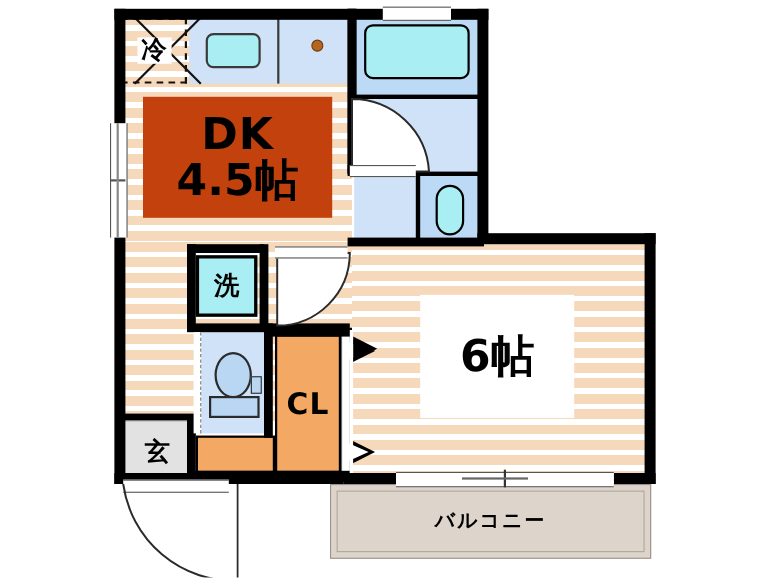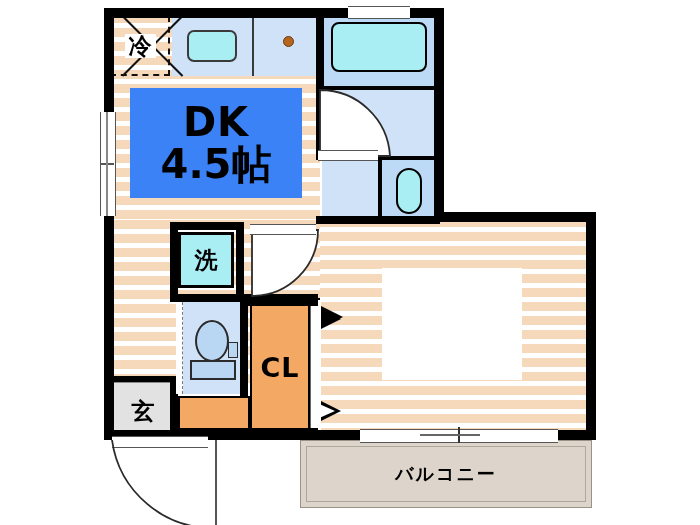--- a/index.html
+++ b/index.html
@@ -118,26 +118,27 @@
   <div class="lbl" style="left:108px;top:382px;width:70px;height:58px;">
     <span class="lbl-small">玄</span>
   </div>
 
   <div class="abs floor-balcony" style="left:300px;top:440px;width:292px;height:68px;border:1px solid #9a9287;"></div>
   <div class="abs" style="left:306px;top:446px;width:280px;height:56px;border:1px solid #b0a79b;"></div>
   <div class="lbl" style="left:300px;top:440px;width:292px;height:68px;">
     <span class="lbl-bal">バルコニー</span>
   </div>
 
-  <div class="lbl lbl-room" style="left:130px;top:88px;width:172px;height:110px;background:#3b82f6;">
+  <div class="lbl lbl-room" style="left:130px;top:88px;width:172px;height:110px;background:#c2410c;">
     <span class="room-name">DK</span>
     <span class="room-size">4.5帖</span>
   </div>
 
   <div class="lbl lbl-room" style="left:382px;top:268px;width:140px;height:112px;background:#ffffff;">
+    <span class="room-size">6帖</span>
   </div>
 
   <div class="abs wall" style="left:104px;top:8px;width:340px;height:10px;"></div>
 
   <div class="abs wall" style="left:104px;top:8px;width:10px;height:432px;"></div>
 
   <div class="abs wall" style="left:104px;top:430px;width:208px;height:10px;"></div>
 
   <div class="abs wall" style="left:434px;top:8px;width:10px;height:212px;"></div>
 

